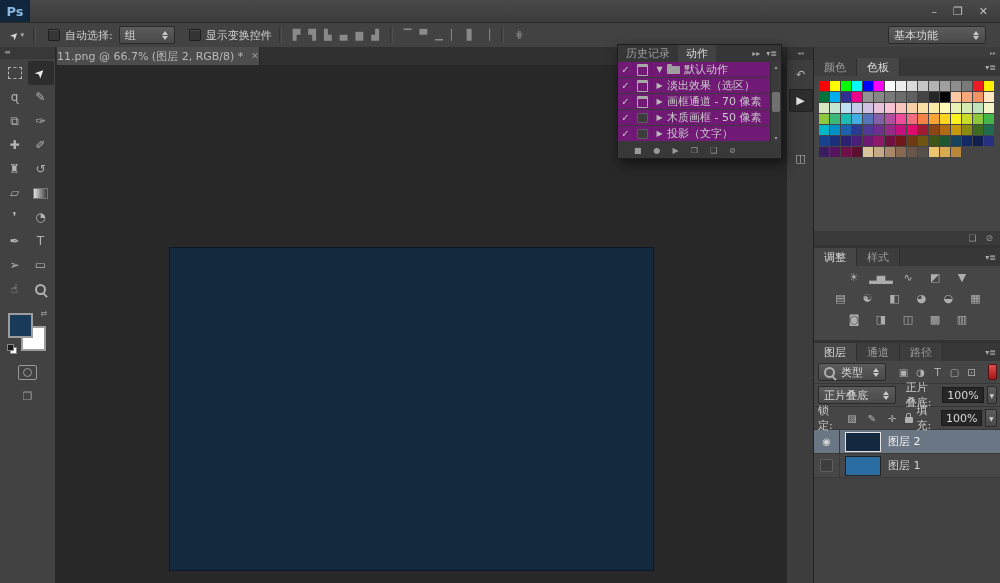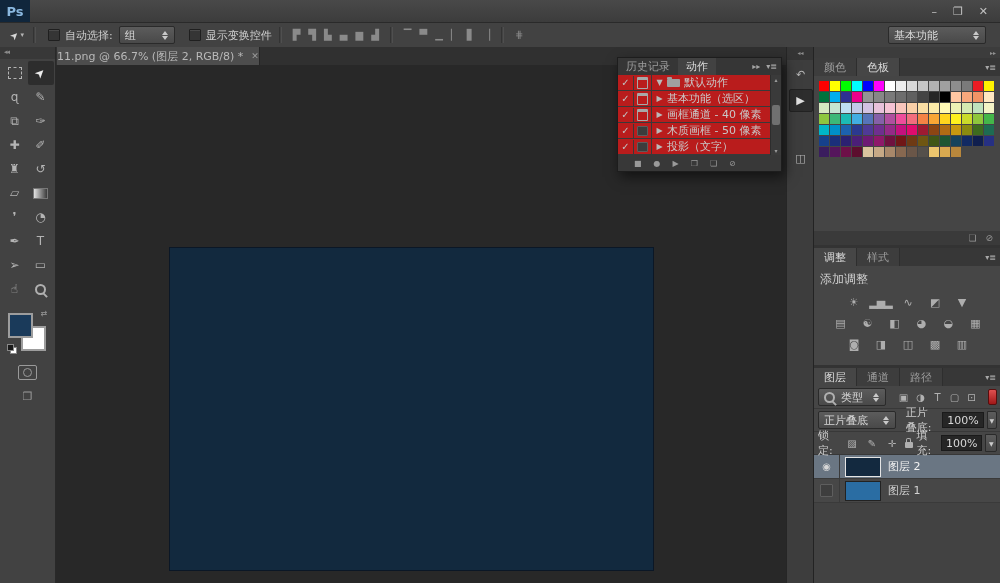--- a/index.html
+++ b/index.html
@@ -50,21 +50,21 @@
   .mini{position:absolute;left:-1px;bottom:-2px;width:10px;height:9px}
   .mini::before{content:"";position:absolute;left:0;top:0;width:5px;height:5px;background:#1a1a1a;border:1px solid #888;z-index:2}
   .mini::after{content:"";position:absolute;left:3px;top:3px;width:5px;height:5px;background:#fff;border:1px solid #888}
   .tb-bottom{margin-top:14px;display:flex;flex-direction:column;align-items:center;gap:10px}
   .mask-ico{width:17px;height:13px;border:1px solid #9a9a9a;border-radius:2px;display:flex;align-items:center;justify-content:center}
   .mask-ico i{width:7px;height:7px;border:1px solid #9a9a9a;border-radius:50%}
   .screen-ico{color:#9a9a9a;font-size:11px}
   
   .canvas{position:absolute;left:170px;top:248px;width:483px;height:322px;box-shadow:0 0 0 1px #0b1726}
   
-  .float-panel{position:absolute;left:617px;top:57px;width:163px;background:#b91c1c;border:1px solid #1d1d1d;
+  .float-panel{position:absolute;left:617px;top:44px;width:163px;background:#701a75;border:1px solid #1d1d1d;
                box-shadow:3px 5px 12px rgba(0,0,0,.55);z-index:6}
   .fp-tabs{height:17px;background:#363636;display:flex;align-items:stretch;font-size:11px}
   .fp-tab{padding:0 8px;display:flex;align-items:center;color:#9c9c9c}
   .fp-tab.active{background:#424242;color:#dcdcdc}
   .fp-right{margin-left:auto;display:flex;align-items:center;gap:6px;padding-right:4px;color:#a5a5a5;font-size:8px}
   .act-list{position:relative}
   .act-row{height:15px;display:flex;align-items:center;border-bottom:1px solid #393939;font-size:11px;color:#c8c8c8;padding-right:11px}
   .act-chk{width:15px;text-align:center;color:#c0c0c0;font-size:10px;border-right:1px solid #393939;line-height:14px}
   .act-modal{width:17px;display:flex;justify-content:center;align-items:center;border-right:1px solid #393939;height:100%}
   .modal-ico{width:9px;height:8px;border:1px solid #a8a8a8;border-top-width:3px;border-radius:1px}
@@ -262,29 +262,29 @@
             <span class="act-arrow">▼</span>
             <span class="folder-ico"></span>
             <span class="act-label">默认动作</span>
           </div>
           <div class="act-row">
             <span class="act-chk">✓</span>
             <span class="act-modal">
               <span class="modal-ico"></span>
             </span>
             <span class="act-arrow">▶</span>
-            <span class="act-label">基本功能（选区）</span>
+            <span class="act-label">淡出效果（选区）</span>
           </div>
           <div class="act-row">
             <span class="act-chk">✓</span>
             <span class="act-modal">
               <span class="modal-ico"></span>
             </span>
             <span class="act-arrow">▶</span>
-            <span class="act-label">画框通道 - 40 像素</span>
+            <span class="act-label">画框通道 - 70 像素</span>
           </div>
           <div class="act-row">
             <span class="act-chk">✓</span>
             <span class="act-modal">
               <span class="modal-empty"></span>
             </span>
             <span class="act-arrow">▶</span>
             <span class="act-label">木质画框 - 50 像素</span>
           </div>
           <div class="act-row">
@@ -450,21 +450,20 @@
         </div>
     </div>
 
     <div class="panel">
       <div class="p-tabs" id="adjTabs">
           <div class="p-tab active">调整</div>
           <div class="p-tab">样式</div>
           <span class="p-menu">▾≣</span>
         </div>
       <div class="adj-content">
-        <div class="adj-label">添加调整</div>
         <div id="adjRows">
             <div class="adj-row">
               <span class="adj-ico">☀</span>
               <span class="adj-ico">▂▅▂</span>
               <span class="adj-ico">∿</span>
               <span class="adj-ico">◩</span>
               <span class="adj-ico">▼</span>
             </div>
             <div class="adj-row">
               <span class="adj-ico">▤</span>

